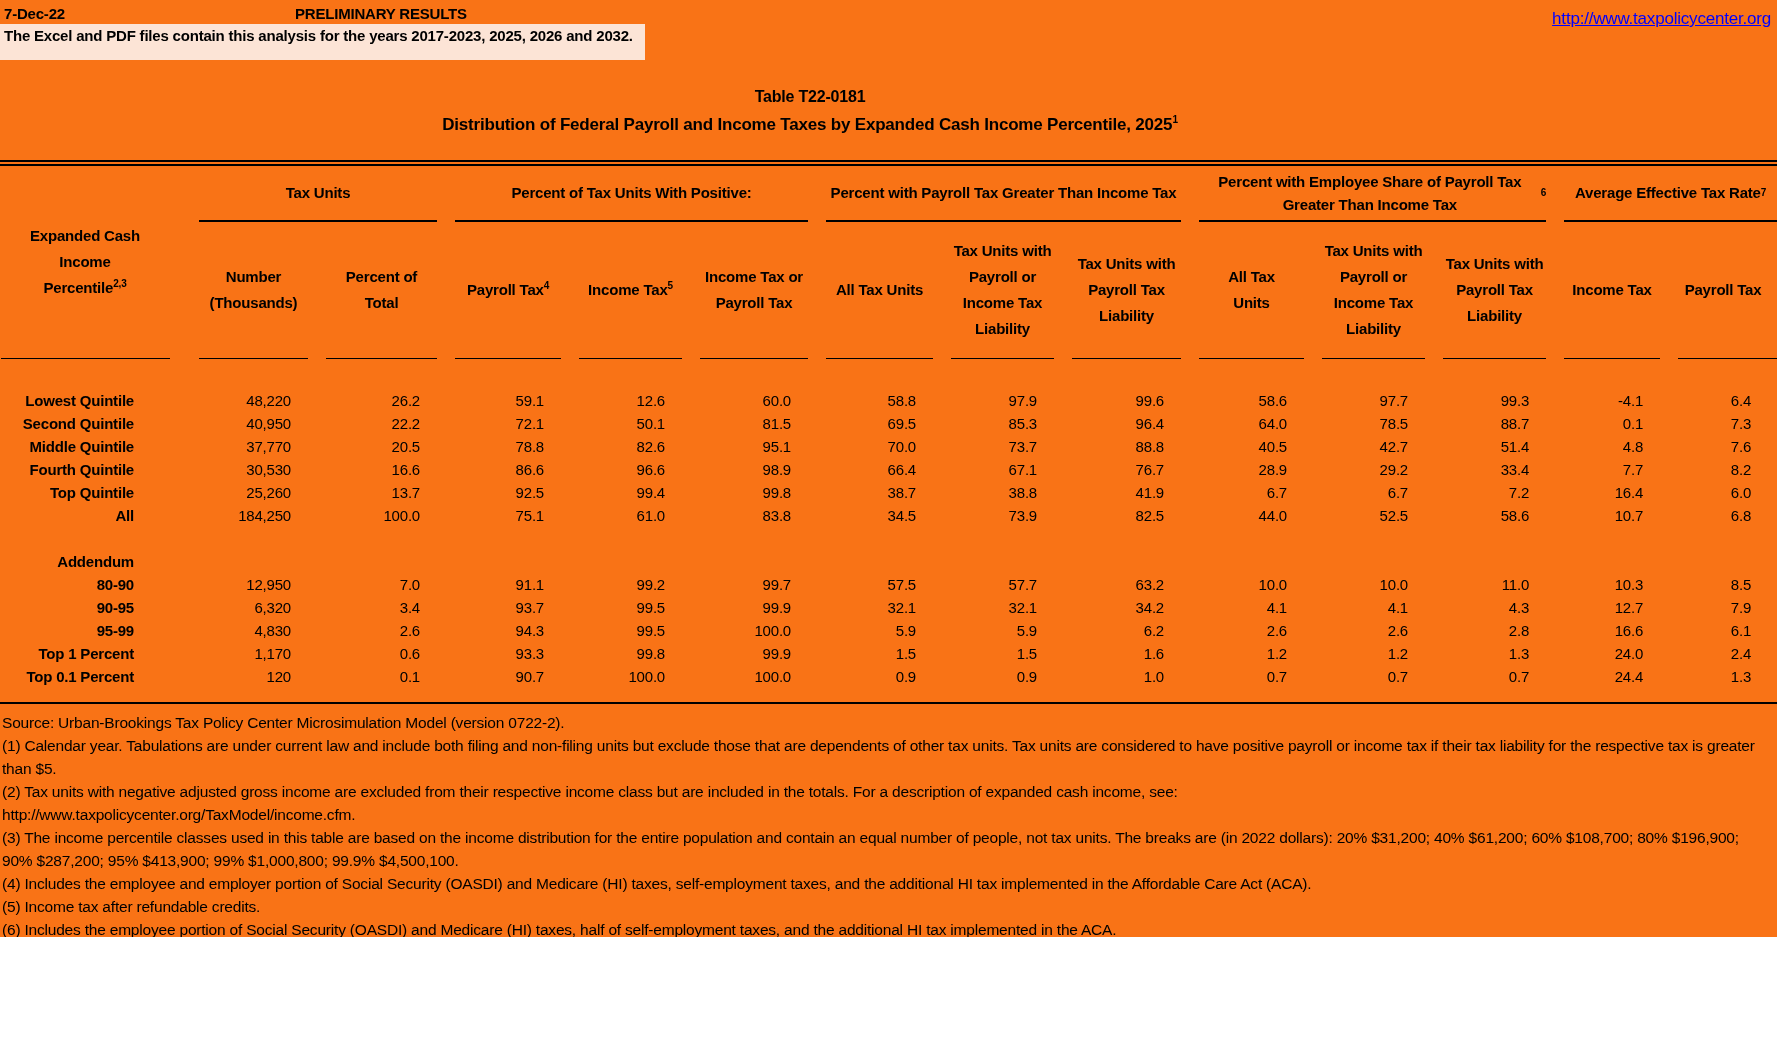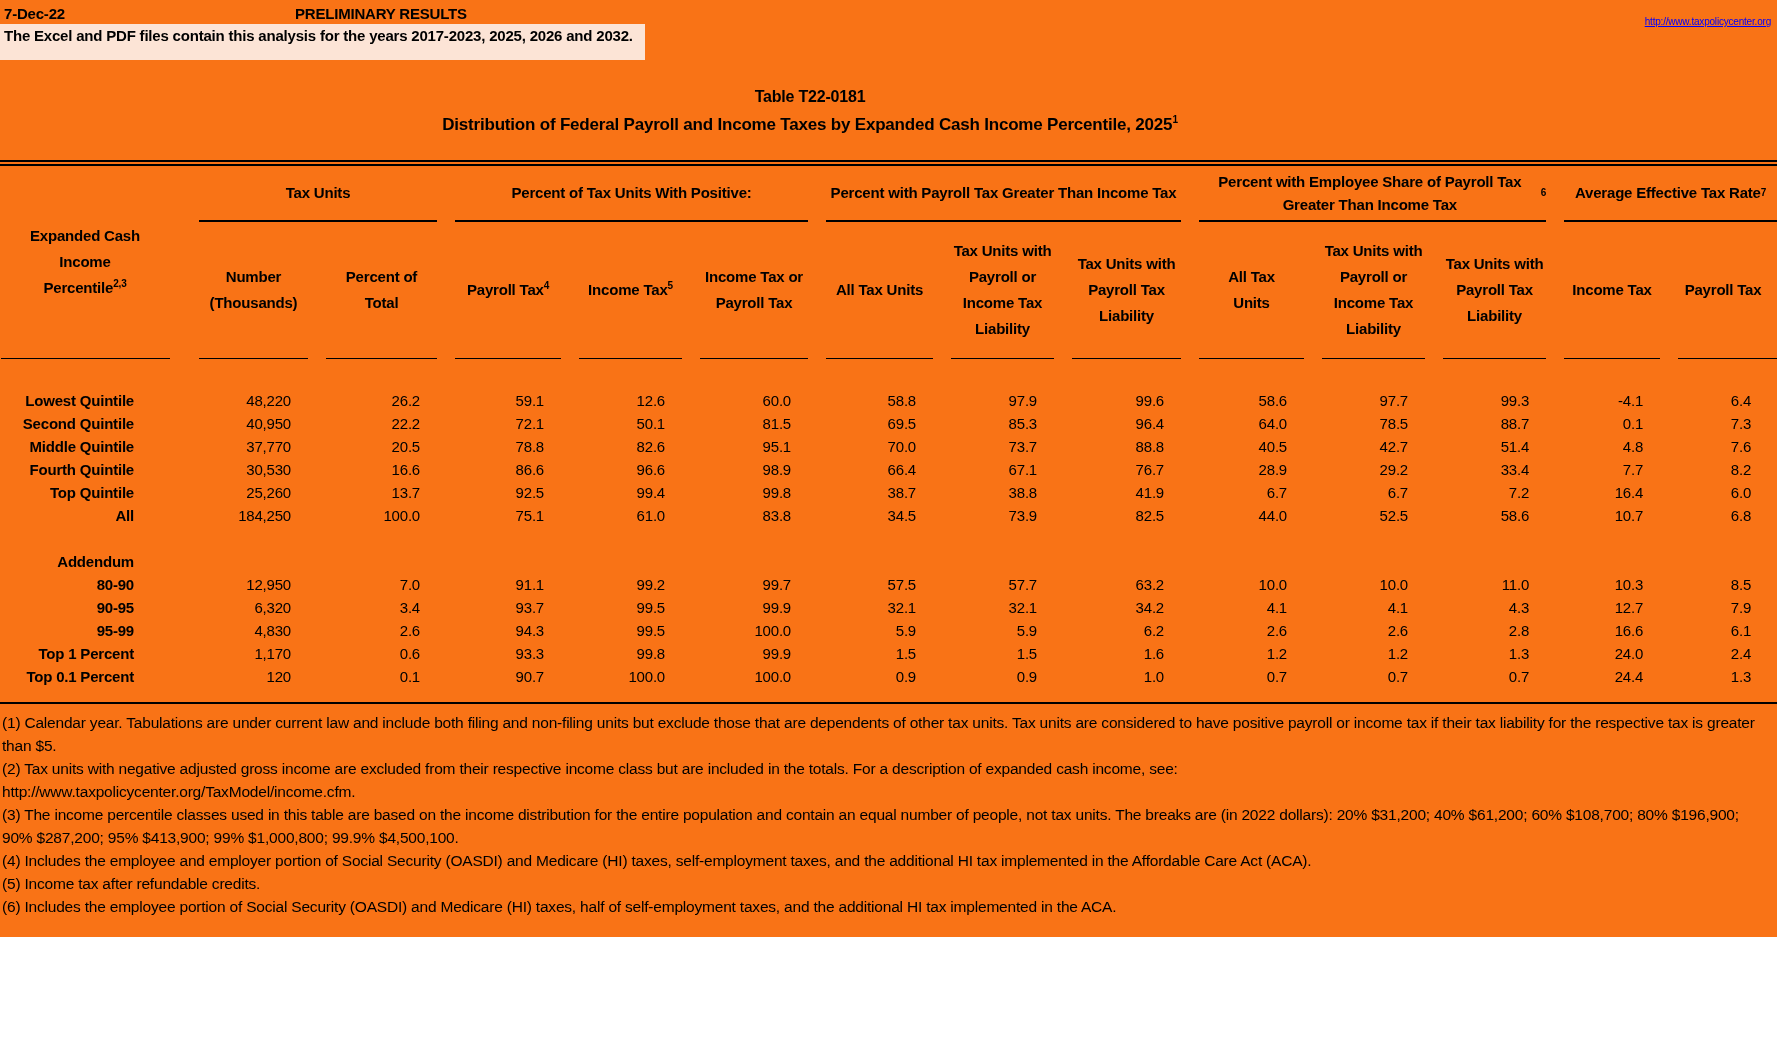--- a/index.html
+++ b/index.html
@@ -11,21 +11,21 @@
     font-family:"Liberation Sans",sans-serif;
     color:#000;
     letter-spacing:-0.2px;
   }
   .page{position:relative;width:1777px;height:937px;background:#f97316;overflow:hidden;}
 
   
   .topbar{position:relative;height:24px;}
   .date{position:absolute;left:4px;top:5px;font-weight:bold;font-size:15px;}
   .status{position:absolute;left:295px;top:5px;font-weight:bold;font-size:15px;text-align:right;}
-  .url{position:absolute;right:6px;top:16px;color:var(--link);text-decoration:underline;font-size:10px;text-align:center;}
+  .url{position:absolute;right:6px;top:9px;color:var(--link);text-decoration:underline;font-size:17px;text-align:center;}
   .noticewrap{height:24px;}
   .notice{display:inline-block;background:var(--highlight);font-weight:bold;font-size:15px;padding:3px 12px 16px 4px;}
 
   
   .titles{width:1620px;text-align:center;margin-top:40px;}
   .tnum{font-weight:bold;font-size:16px;}
   .ttl{font-weight:bold;font-size:17px;margin-top:9px;}
   sup{font-size:10px;line-height:0;}
 
   
@@ -432,20 +432,21 @@
           <td class="num">0.7</td>
           <td class="num">24.4</td>
           <td class="num">1.3</td>
         </tr>
       </tbody>
   </table>
 
   <div class="botrule"></div>
 
   <div class="footnotes">
+    <div>Source: Urban-Brookings Tax Policy Center Microsimulation Model (version 0722-2).</div>
     <div>(1) Calendar year. Tabulations are under current law and include both filing and non-filing units but exclude those that are dependents of other tax units.  Tax units are considered to have positive payroll or income tax if their tax liability for the respective tax is greater than $5.</div>
     <div>(2) Tax units with negative adjusted gross income are excluded from their respective income class but are included in the totals. For a description of expanded cash income, see:</div>
     <div>http://www.taxpolicycenter.org/TaxModel/income.cfm.</div>
     <div>(3) The income percentile classes used in this table are based on the income distribution for the entire population and contain an equal number of people, not tax units. The breaks are (in 2022 dollars): 20% $31,200; 40% $61,200; 60% $108,700; 80% $196,900; 90% $287,200; 95% $413,900; 99% $1,000,800; 99.9% $4,500,100.</div>
     <div>(4) Includes the employee and employer portion of Social Security (OASDI) and Medicare (HI) taxes, self-employment taxes, and the additional HI tax implemented in the Affordable Care Act (ACA).</div>
     <div>(5) Income tax after refundable credits.</div>
     <div>(6) Includes the employee portion of Social Security (OASDI) and Medicare (HI) taxes, half of self-employment taxes, and the additional HI tax implemented in the ACA.</div>
   </div>
 
 </div>

